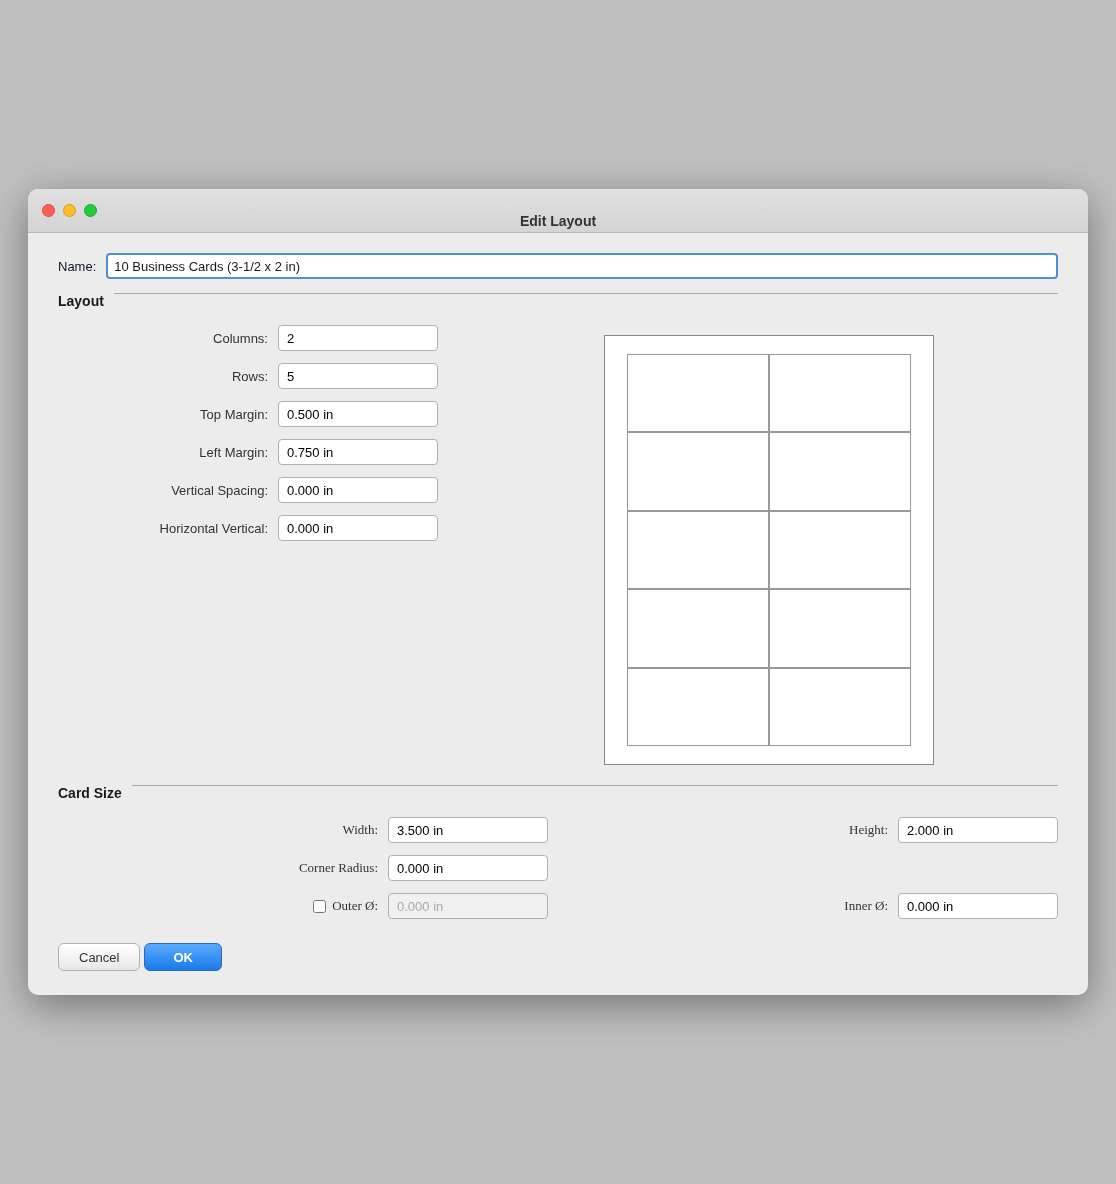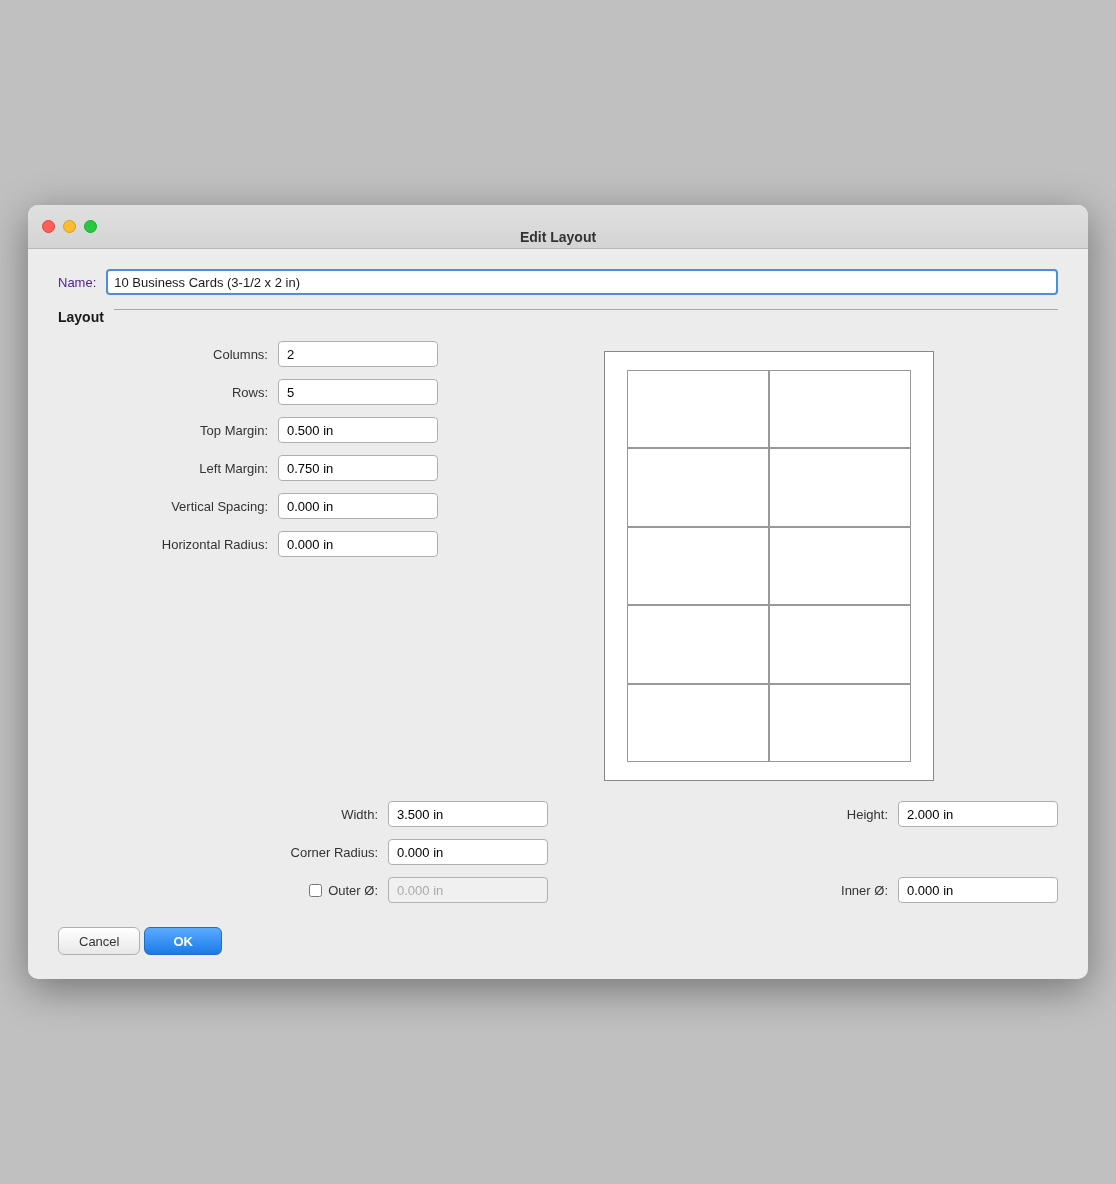--- a/index.html
+++ b/index.html
@@ -63,21 +63,21 @@
     }
 
     
     .name-row {
       display: flex;
       align-items: center;
       margin-bottom: 14px;
     }
     .name-row label {
       font-size: 13px;
-      color: #4c1d95;
+      color: #0f172a;
       margin-right: 10px;
       white-space: nowrap;
       text-align: center;
     }
     .name-input {
       flex: 1;
       height: 26px;
       border: 2px solid #4a90d9;
       border-radius: 4px;
       padding: 2px 6px;
@@ -238,20 +238,21 @@
       align-items: center;
       flex: 1;
       justify-content: flex-end;
     }
     .cardsize-group label {
       font-size: 13px;
       color: #333;
       text-align: right;
       margin-right: 10px;
       white-space: nowrap;
+      font-family: Liberation Serif, serif;
     }
     .cardsize-input {
       height: 26px;
       border: 1px solid #b0b0b0;
       border-radius: 4px;
       padding: 2px 8px;
       font-size: 13px;
       background: white;
       width: 160px;
     }
@@ -339,21 +340,21 @@
           </div>
           <div class="field-row">
             <label>Left Margin:</label>
             <input class="field-input" type="text" value="0.750 in" style="">
           </div>
           <div class="field-row">
             <label>Vertical Spacing:</label>
             <input class="field-input" type="text" value="0.000 in" style="">
           </div>
           <div class="field-row">
-            <label>Horizontal Radius:</label>
+            <label>Horizontal Vertical:</label>
             <input class="field-input" type="text" value="0.000 in" style="">
           </div>
         </div>
 
         <div class="layout-preview">
           <div class="page-preview">
             <div class="preview-cell"></div>
             <div class="preview-cell"></div>
             <div class="preview-cell"></div>
             <div class="preview-cell"></div>
@@ -362,20 +363,24 @@
             <div class="preview-cell"></div>
             <div class="preview-cell"></div>
             <div class="preview-cell"></div>
             <div class="preview-cell"></div>
           </div>
         </div>
       </div>
     </div>
 
     <div class="cardsize-section">
+      <div class="section-header">
+        <span class="section-label">Card Size</span>
+        <div class="section-line"></div>
+      </div>
 
       <div class="cardsize-row">
         <div class="cardsize-group">
           <label>Width:</label>
           <input class="cardsize-input" type="text" value="3.500 in" style="">
         </div>
         <div class="cardsize-group">
           <label>Height:</label>
           <input class="cardsize-input" type="text" value="2.000 in" style="">
         </div>

